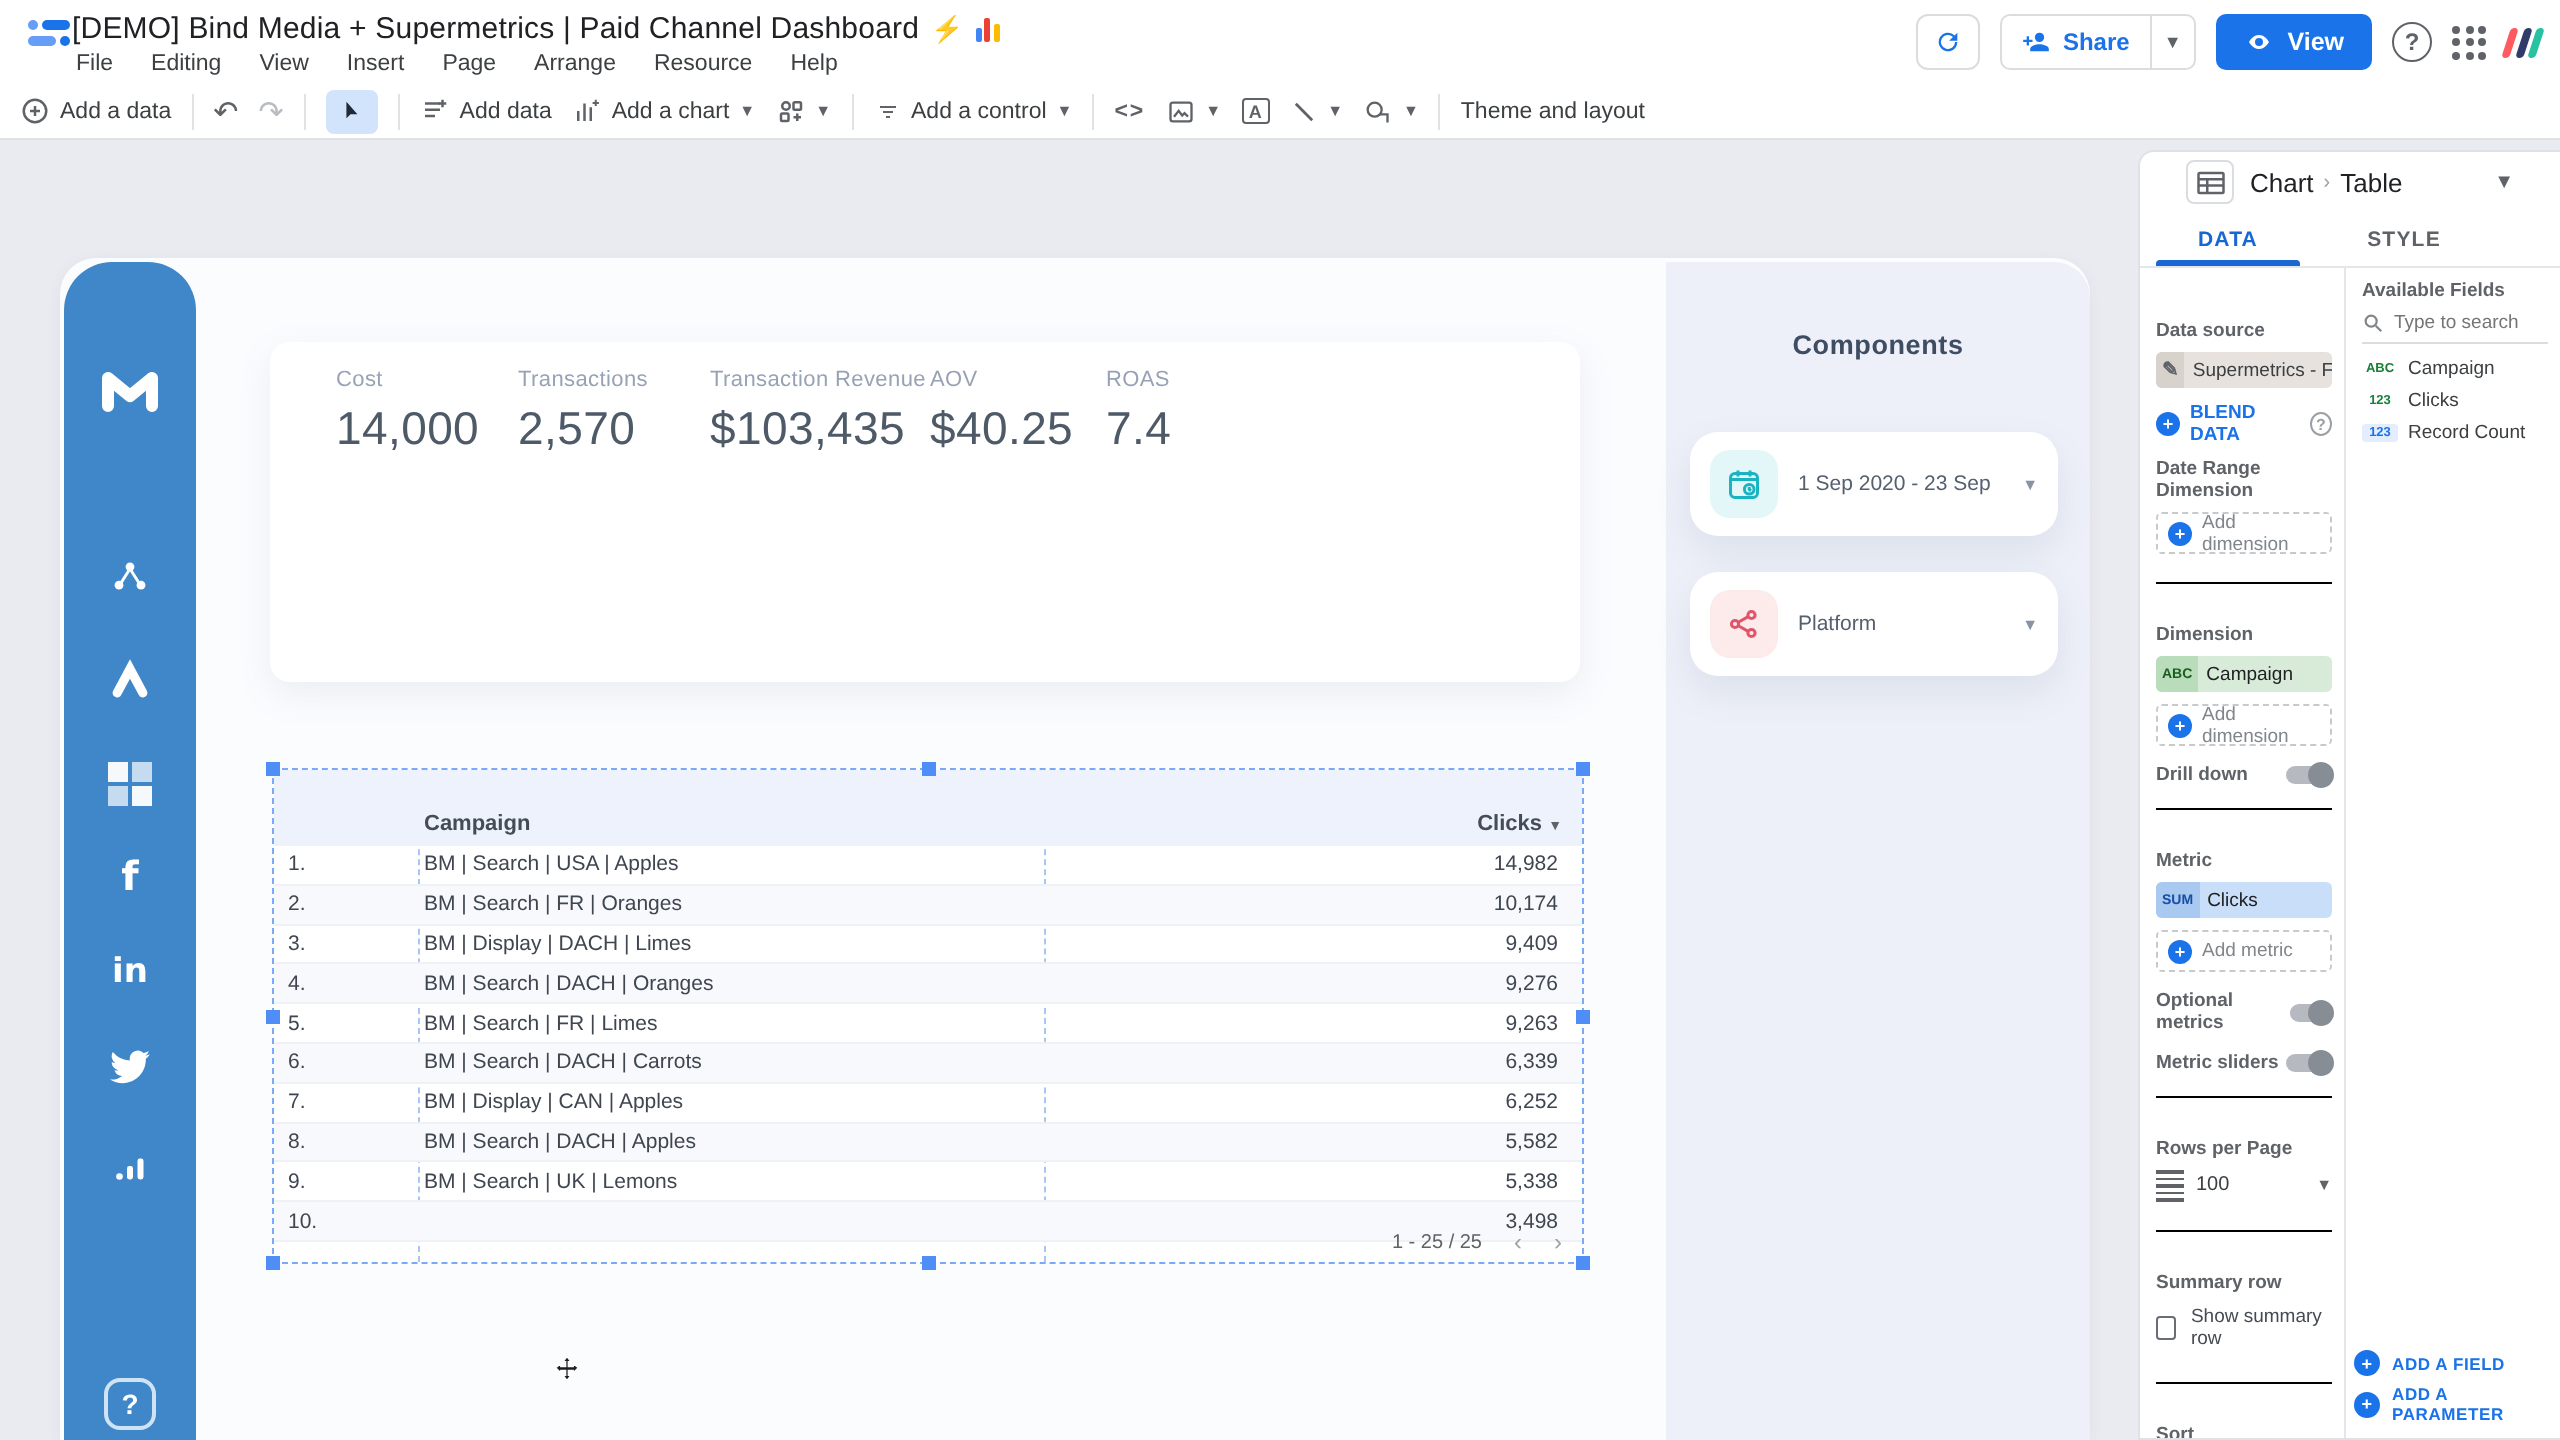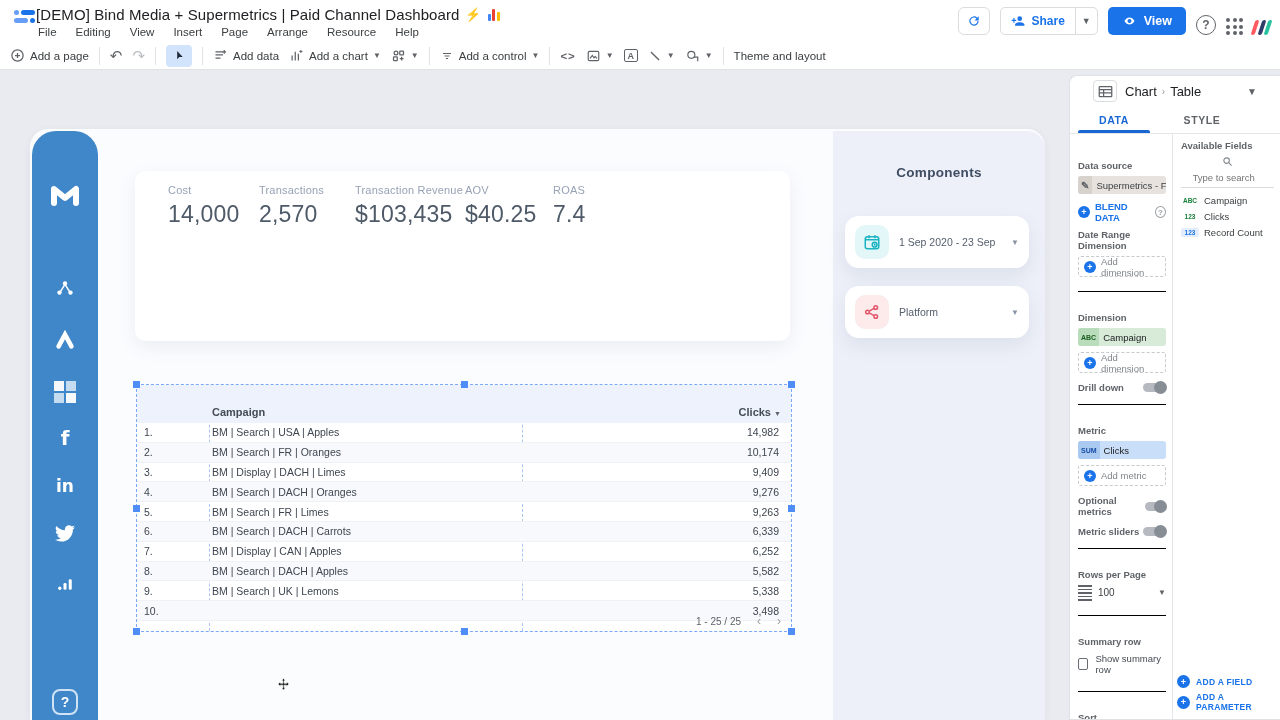--- a/index.html
+++ b/index.html
@@ -12,21 +12,21 @@
   .logo .r { display:flex; align-items:center; gap:2px; margin-bottom:3px; }
   .logo .dot { width:5px; height:5px; border-radius:50%; background:#669df6; }
   .logo .bar { width:14px; height:5px; border-radius:3px; background:#1a73e8; }
   .title-wrap { position:absolute; left:36px; top:6px; display:flex; align-items:center; gap:6px; }
   .doc-title { font-size:15px; color:#202124; letter-spacing:.1px; }
   .bolt { color:#fbbc04; font-size:13px; }
   .mini-chart { display:inline-flex; align-items:flex-end; gap:1.5px; height:13px; }
   .mini-chart i { width:3px; border-radius:1px; display:block; }
   .menubar { position:absolute; left:38px; top:26px; display:flex; gap:19px; font-size:11.5px; color:#3c4043; }
   .menubar span { cursor:default; }
-  .appbar-right { position:absolute; right:10px; top:7px; display:flex; align-items:flex-end; gap:10px; }
+  .appbar-right { position:absolute; right:10px; top:7px; display:flex; align-items:center; gap:10px; }
   .icon-btn { width:28px; height:28px; display:flex; align-items:center; justify-content:center; border-radius:50%; color:#1a73e8; font-size:16px; }
   .refresh { border:1px solid #dadce0; border-radius:6px; width:32px; height:28px; }
   .share-btn { display:flex; align-items:center; border:1px solid #dadce0; border-radius:5px; height:28px; overflow:hidden; }
   .share-main { display:flex; align-items:center; gap:6px; padding:0 10px; color:#1a73e8; font-size:12px; font-weight:600; }
   .share-caret { border-left:1px solid #dadce0; padding:0 6px; color:#5f6368; font-size:9px; height:100%; display:flex; align-items:center; }
   .view-btn { display:flex; align-items:center; gap:7px; background:#1a73e8; color:#fff; border-radius:5px; height:28px; padding:0 14px; font-size:12.5px; font-weight:600; }
   .help-circ { width:20px; height:20px; border:1.5px solid #5f6368; border-radius:50%; color:#5f6368; font-size:12px; font-weight:700; display:flex; align-items:center; justify-content:center; }
   .apps-grid { display:grid; grid-template-columns:repeat(3,4px); grid-gap:2.5px; }
   .apps-grid i { width:4px; height:4px; border-radius:50%; background:#5f6368; }
   .sm-logo { display:flex; gap:2.5px; transform:skewX(-18deg); }
@@ -119,21 +119,21 @@
   .sel-row { display:flex; align-items:center; gap:6px; font-size:10px; color:#3c4043; margin:3px 0 6px; }
   .lines-ic { display:flex; flex-direction:column; gap:2px; }
   .lines-ic i { width:14px; height:1.6px; background:#5f6368; display:block; }
   .sel-caret { margin-left:auto; color:#5f6368; font-size:8px; }
   .chk-row { display:flex; align-items:center; gap:7px; font-size:9.5px; color:#454b52; margin:6px 0 8px; }
   .chk { width:12px; height:12px; border:1.6px solid #696e74; border-radius:2px; }
   .radio-row { display:flex; align-items:center; gap:7px; font-size:9.5px; color:#454b52; margin:10px 0;padding-left:24px; }
   .rad { width:12px; height:12px; border-radius:50%; border:1.6px solid #6a6f75; position:relative; flex-shrink:0; }
   .rad.on { border-color:#1a73e8; }
   .rad.on::after { content:""; position:absolute; left:2px; top:2px; width:5.5px; height:5.5px; border-radius:50%; background:#1a73e8; }
-  .search-row { display:flex; align-items:center; gap:5px; border-bottom:1px solid #dadce0; padding-bottom:4px; margin-bottom:7px;flex-direction:column; }
+  .search-row { display:flex; align-items:center; gap:5px; border-bottom:1px solid #dadce0; padding-bottom:4px; margin-bottom:7px; }
   .search-row input { border:none; outline:none; width:70px; font-size:9.5px; color:#3c4043; font-family:"Liberation Sans",sans-serif; background:transparent; }
   .field-row { display:flex; align-items:center; gap:5px; margin-bottom:5px; font-size:9.5px; color:#3c4043; }
   .fbadge { font-size:6.5px; font-weight:700; width:18px; text-align:center; border-radius:2px; padding:1px 0; }
   .fbadge.gtxt { color:#188038; }
   .fbadge.bpill { color:#1a73e8; background:#e3edfd; }
   .addfield { position:absolute; bottom:4px; right:2px; display:flex; flex-direction:column; gap:4px; background:#fff; padding:3px 4px; }
   .addfield .af { display:flex; align-items:center; gap:6px; color:#1a73e8; font-size:8.5px; font-weight:700; letter-spacing:.3px; }
 
   svg { display:block; }
 </style>
@@ -216,21 +216,21 @@
 </div>
 
 <div class="toolbar">
   <div class="tb-item">
     <span class="tb-ic">
       <svg width="15" height="15" viewBox="0 0 24 24" fill="none" stroke="#5f6368" stroke-width="2">
           <circle cx="12" cy="12" r="9"></circle>
           <path d="M12 8v8M8 12h8"></path>
         </svg>
     </span>
-    <span>Add a page</span>
+    <span>Add a data</span>
   </div>
   <div class="tb-sep"></div>
   <div class="tb-item">
       <span style="font-size:15px;color:#5f6368">↶</span>
     </div>
   <div class="tb-item">
       <span style="font-size:15px;color:#b9bdc2">↷</span>
     </div>
   <div class="tb-sep"></div>
   <div class="cursor-sel">

